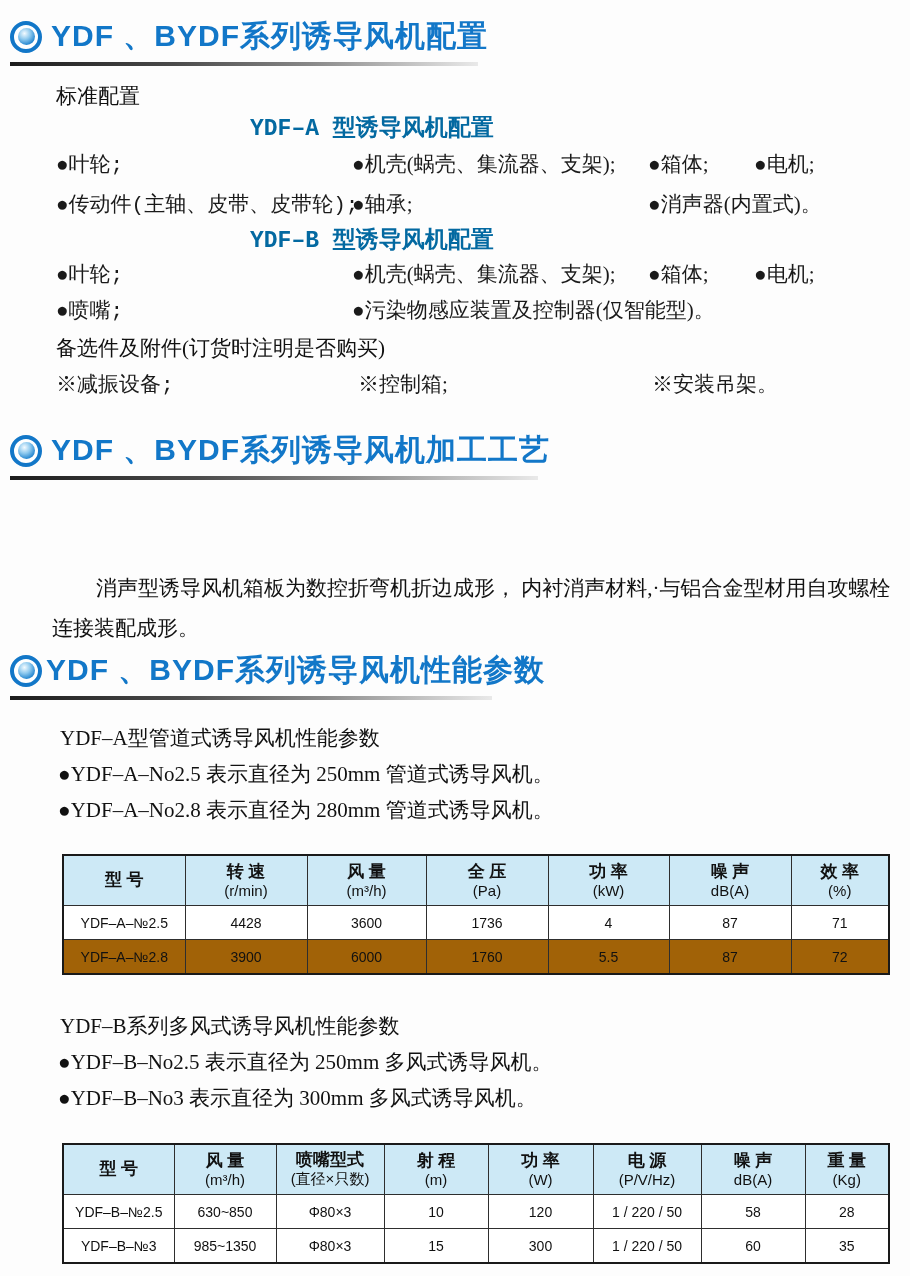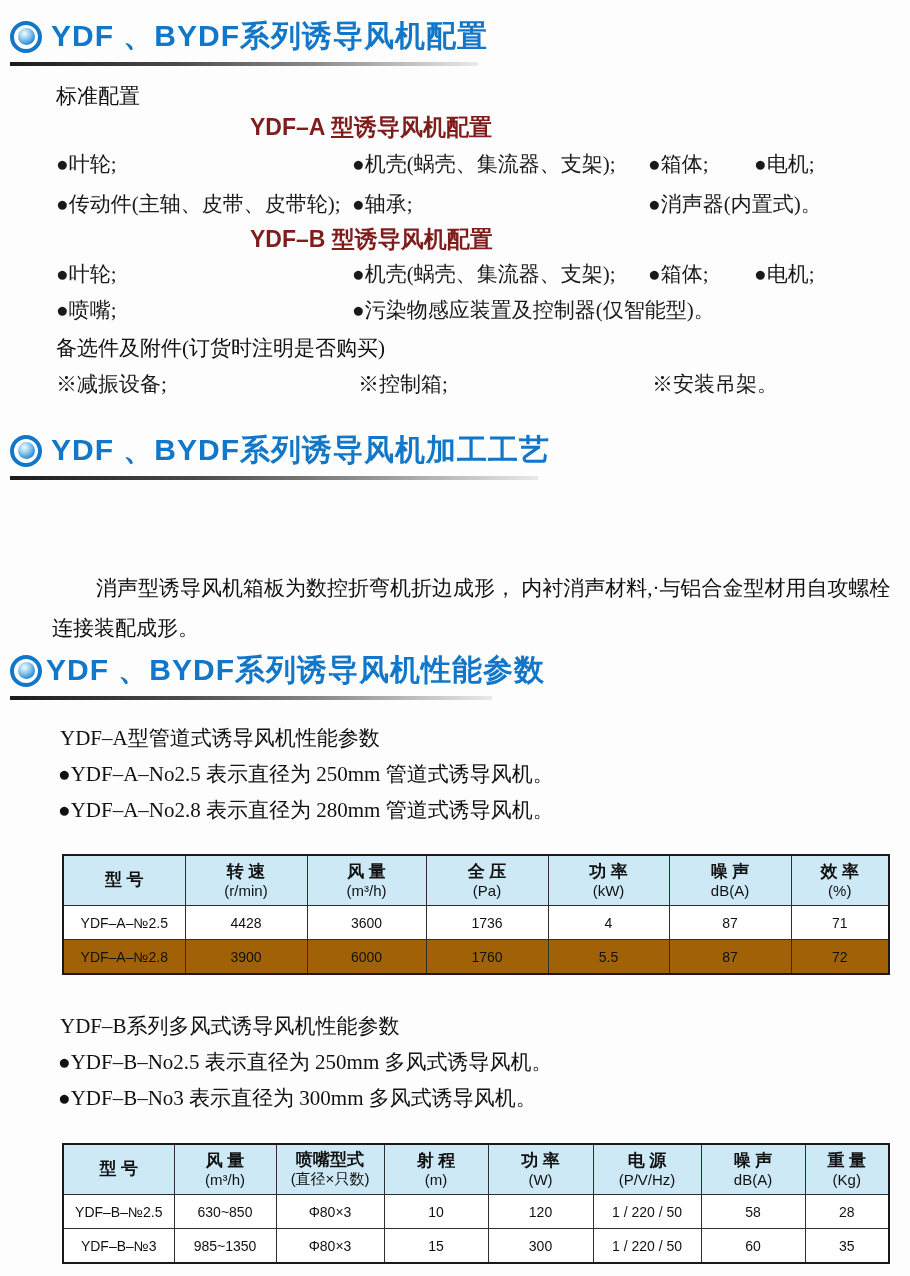--- a/index.html
+++ b/index.html
@@ -13,23 +13,23 @@
          display:flex; align-items:center; justify-content:center; box-sizing:border-box; flex:0 0 auto; }
   .orb-core { width:17px; height:17px; border-radius:50%;
          background: radial-gradient(circle at 38% 32%, #f4fbff 0%, #8ec9ee 38%, #1b80cd 78%, #0f66aa 100%); }
   .sec-title { font-family:"Liberation Sans","DejaVu Sans",sans-serif; font-weight:bold; font-size:30px;
          color:#1277c8; letter-spacing:1px; white-space:nowrap; }
   .sec-bar { height:4px; margin-top:5px;
          background: linear-gradient(to right, #1c1c1c 0%, #4a4a4a 35%, #8a8a8a 65%, #c9c9c9 88%, #e9e9e9 100%); }
 
   
   .btext { position:absolute; font-size:21px; white-space:nowrap; color:#111; }
-  .subtitle { position:absolute; font-family:Liberation Sans, sans-serif;
-         font-weight:bold; font-size:23px; white-space:nowrap; color:#7f1d1d; }
-  .pos1 { position:absolute; left:56px; }
+  .subtitle { position:absolute; font-family:Liberation Mono, monospace;
+         font-weight:bold; font-size:23px; white-space:nowrap; color:#0369a1; }
+  .pos1 { position:absolute; left:56px;font-family:Liberation Mono, monospace; }
   .pos2 { position:absolute; left:352px; }
   .pos3 { position:absolute; left:648px; }
   .pos4 { position:absolute; left:754px; }
   .optpos2 { position:absolute; left:358px; }
   .optpos3 { position:absolute; left:652px; }
   .row-abs { position:absolute; left:0; width:910px; height:34px; font-size:21px; white-space:nowrap; }
 
   .para-line { font-size:21px; line-height:40px; white-space:nowrap; }
   .indent { text-indent:44px; }
 

